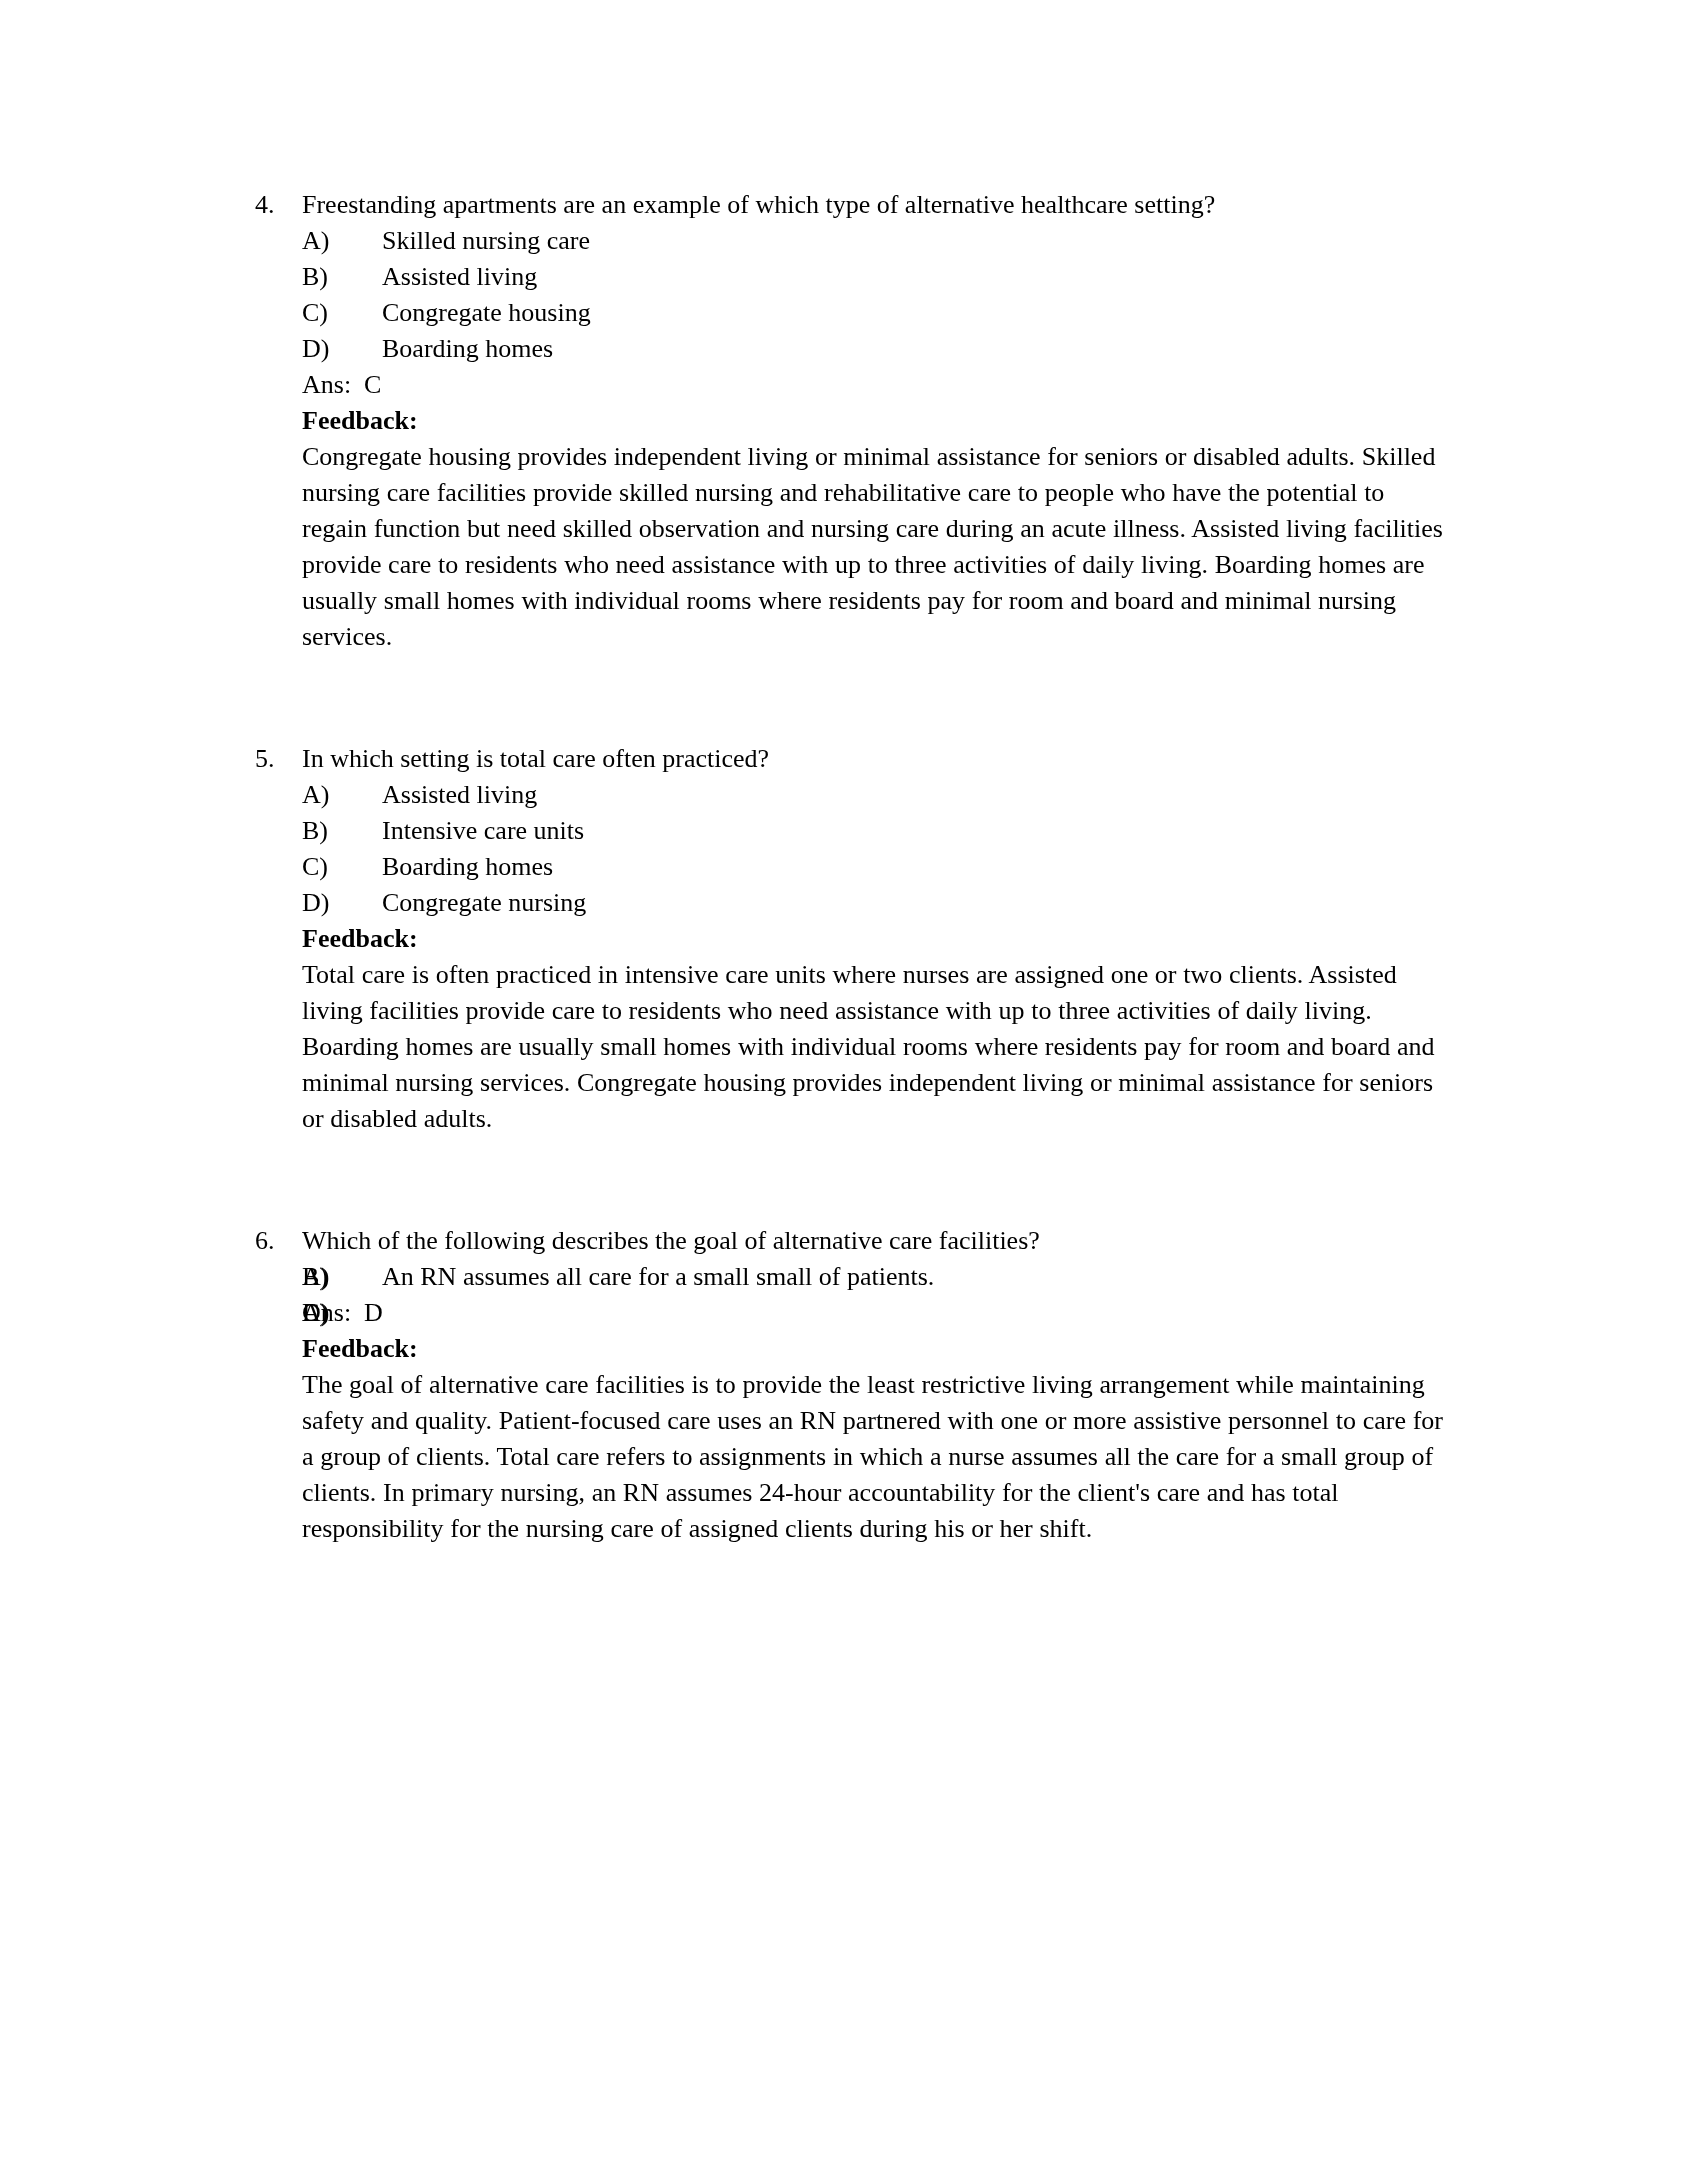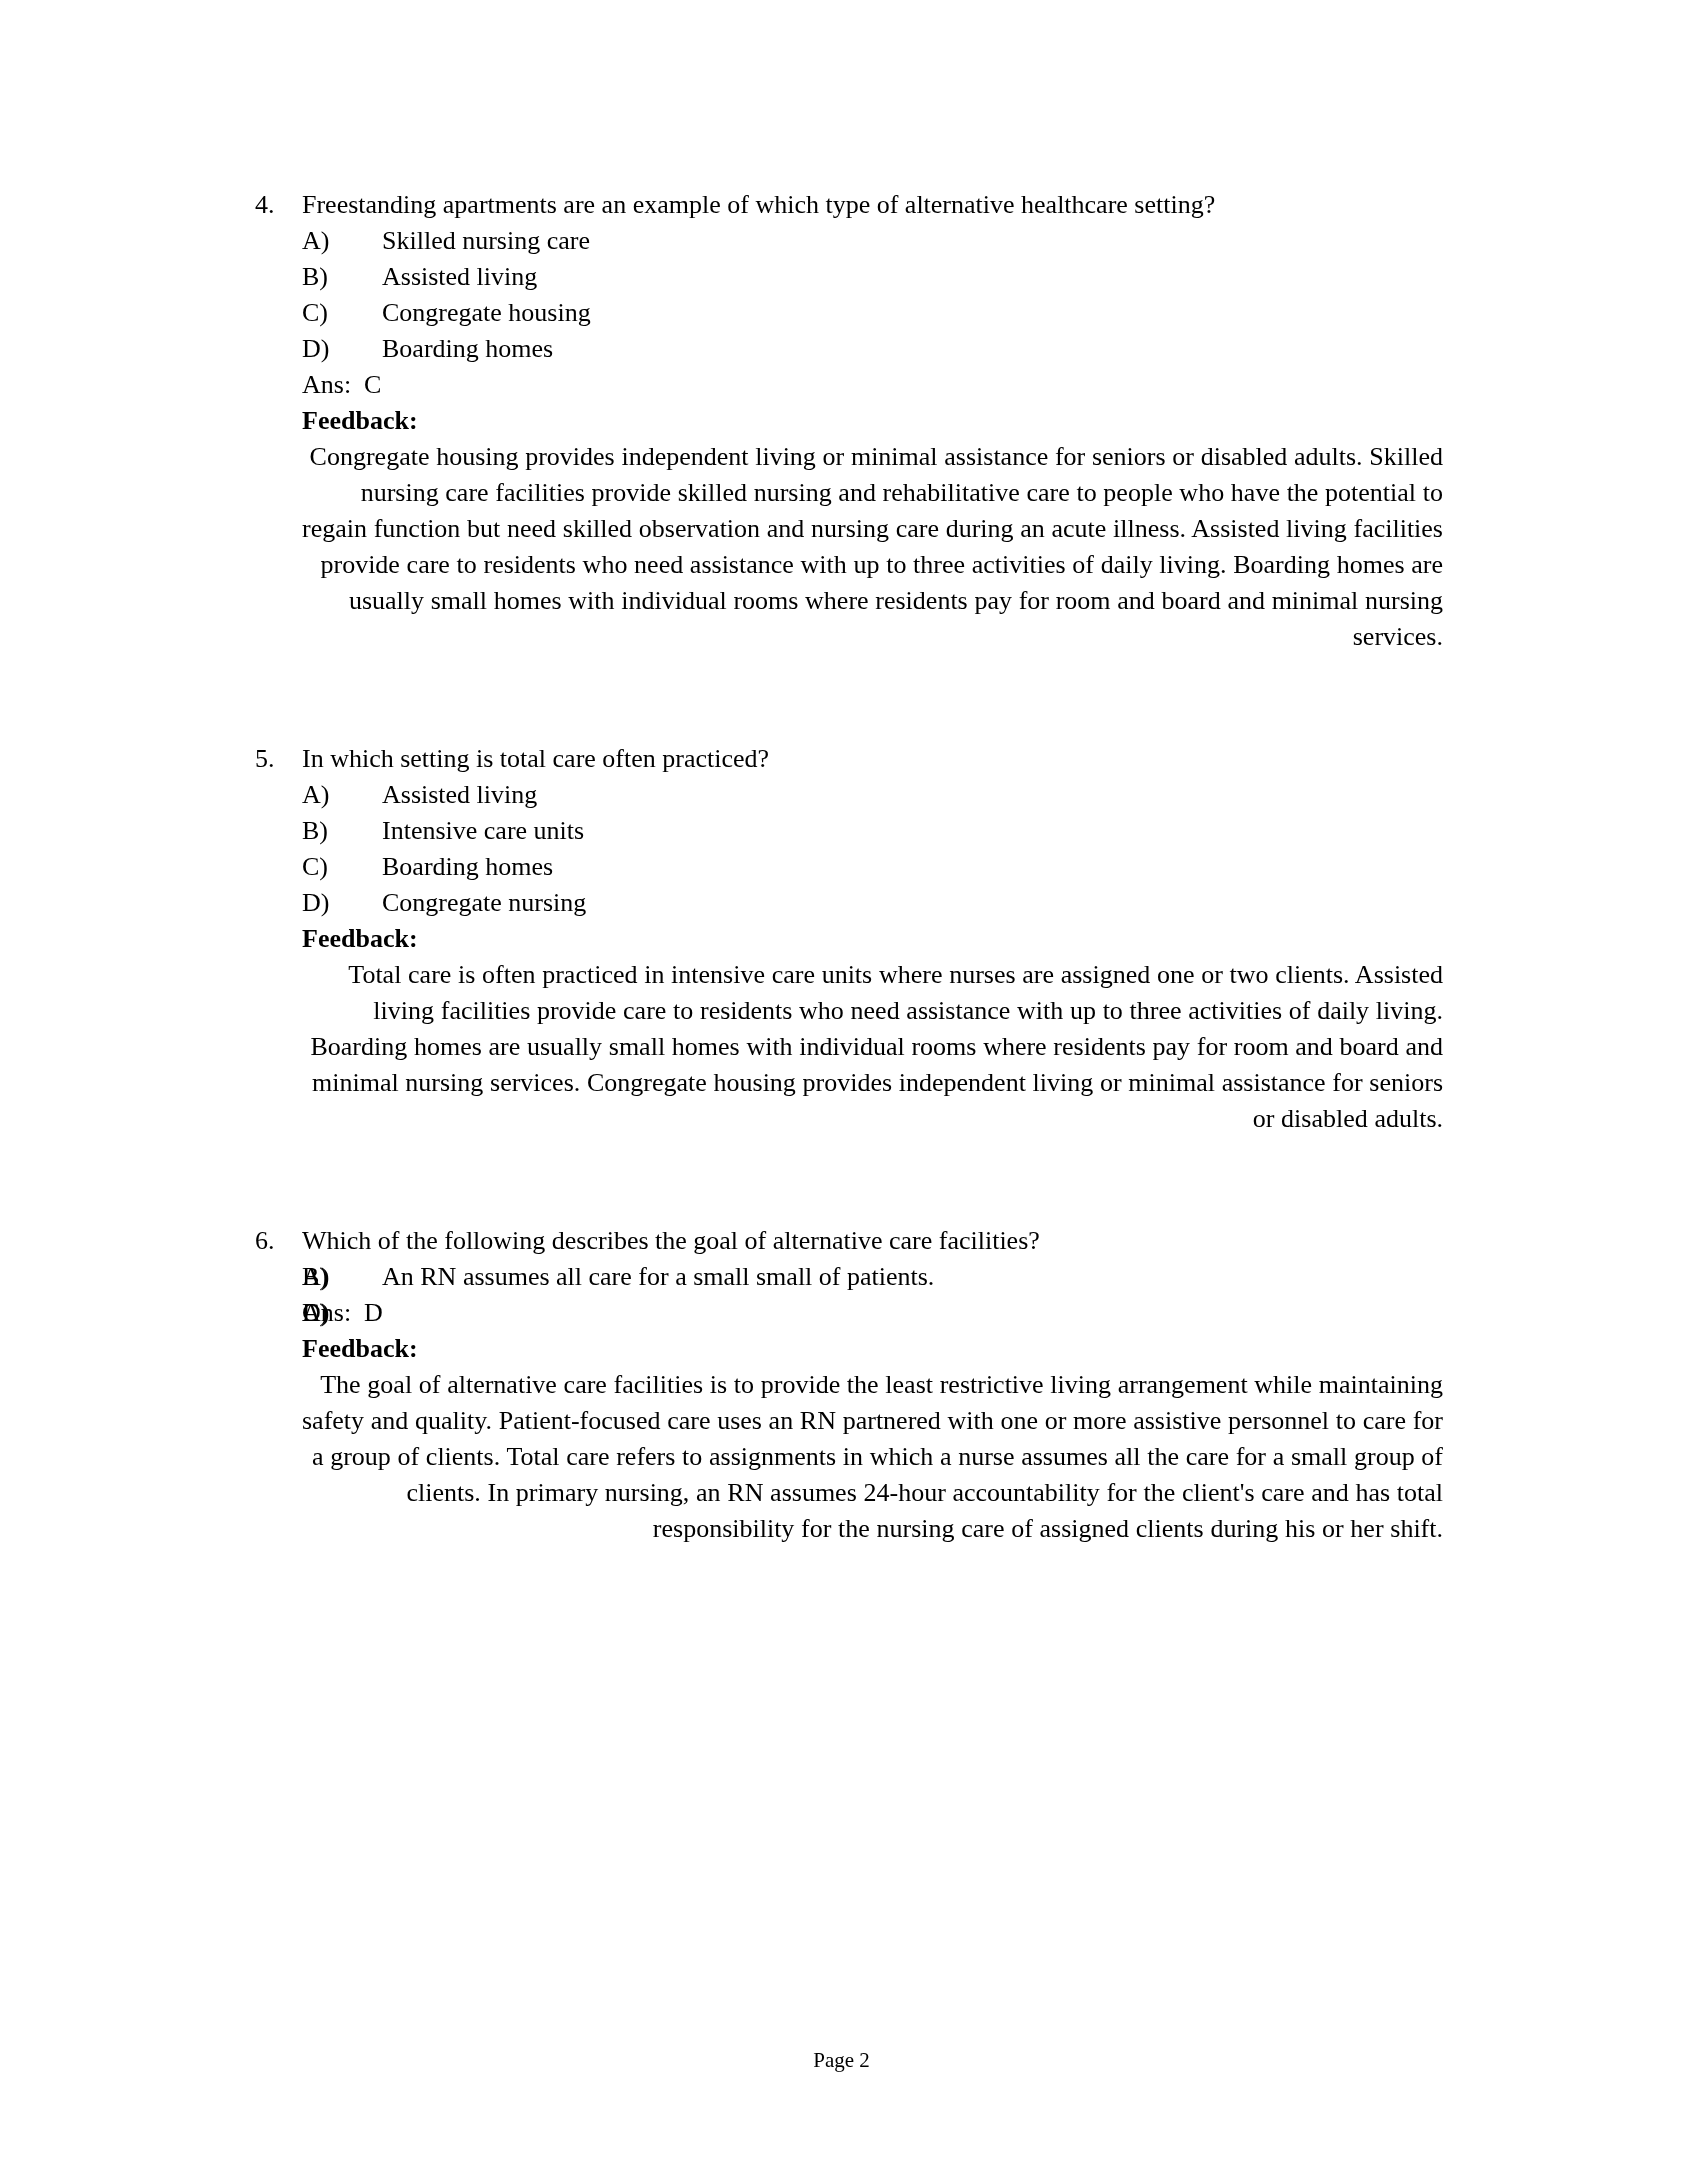--- a/index.html
+++ b/index.html
@@ -91,21 +91,21 @@
     padding-left: 47px;
     font-size: 26px;
     line-height: 36px;
     font-weight: bold;
   }
   .feedback-body {
     padding-left: 47px;
     font-size: 26px;
     line-height: 36px;
     width: 1141px;
-    text-align: right;
+    text-align: left;
     word-spacing: 0.2px;
   }
 
   .footer {
     position: absolute;
     left: 0;
     top: 2047px;
     width: 1683px;
     text-align: center;
     font-size: 21px;
@@ -198,16 +198,15 @@
           <span class="opt-letter">D)</span>
         </div>
       </div>
       <div class="ans-line">Ans:  D</div>
       <div class="feedback-label">Feedback:</div>
       <div class="feedback-body">The goal of alternative care facilities is to provide the least restrictive living arrangement while maintaining safety and quality. Patient-focused care uses an RN partnered with one or more assistive personnel to care for a group of clients. Total care refers to assignments in which a nurse assumes all the care for a small group of clients. In primary nursing, an RN assumes 24-hour accountability for the client's care and has total responsibility for the nursing care of assigned clients during his or her shift.</div>
     </div>
 
   </div>
 
-  <div class="footer">Page  2</div>
 
 </div>
 
 
 </body></html>

